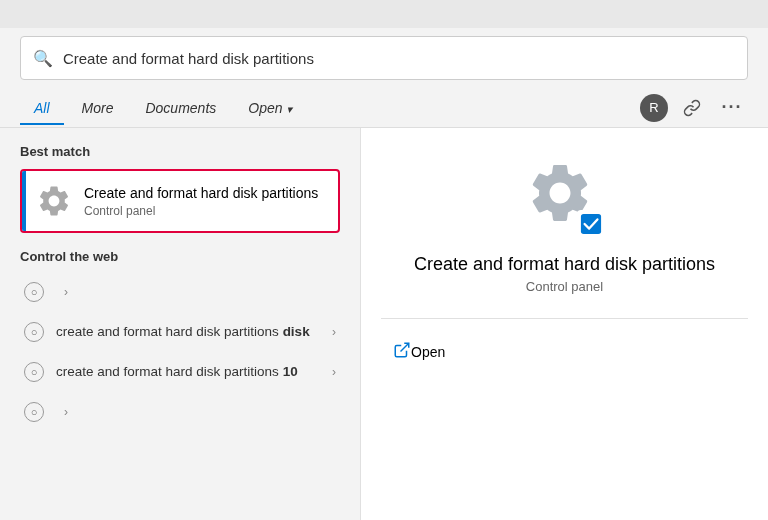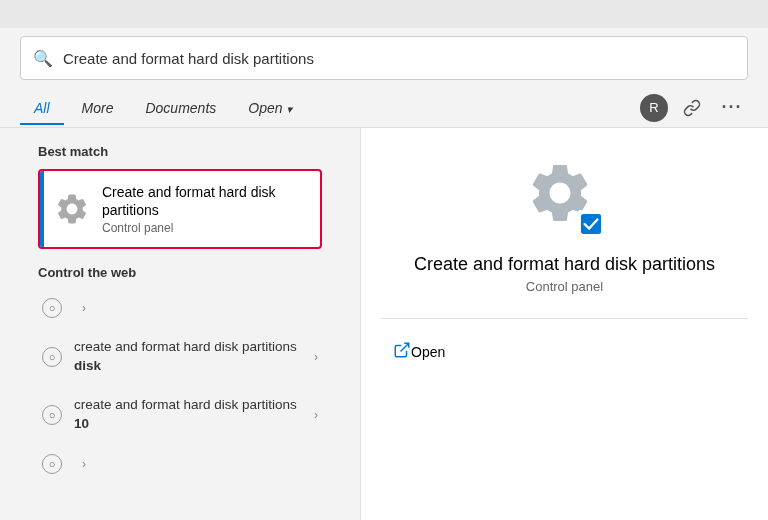--- a/index.html
+++ b/index.html
@@ -108,21 +108,21 @@
 
     
     .main-content {
       display: flex;
       height: calc(520px - 28px - 60px - 40px);
     }
 
     
     .left-panel {
       width: 360px;
-      padding: 16px 38px;
+      padding: 16px 20px;
       overflow-y: auto;
       flex-shrink: 0;
     }
 
     .section-label {
       font-size: 13px;
       font-weight: 600;
       color: #333;
       margin-bottom: 10px;
     }

